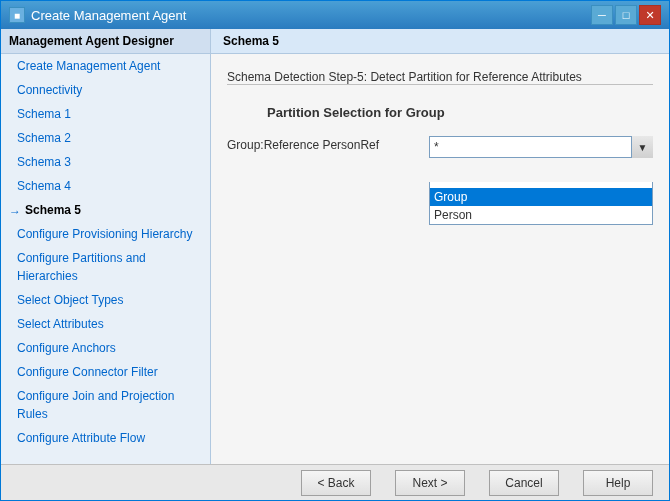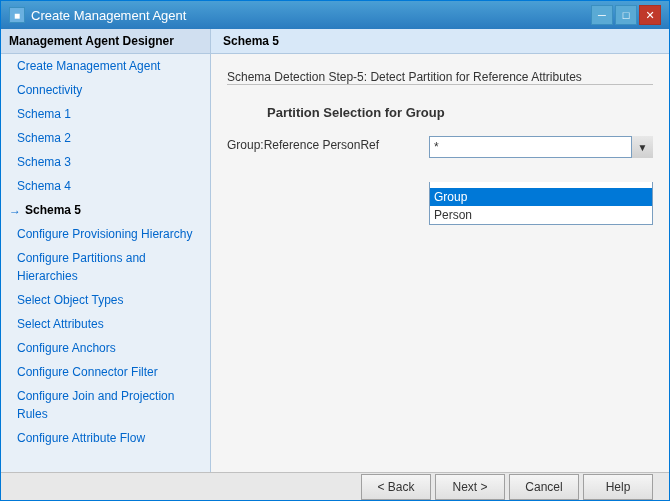--- a/index.html
+++ b/index.html
@@ -206,28 +206,28 @@
     }
     .dropdown-list-item:first-child {
       height: 6px;
       background: white;
     }
     .dropdown-list-item.selected {
       background: #0078d7;
       color: white;
     }
     .footer {
-      height: 28px;
+      height: 36px;
       background: #e8e8e8;
       border-top: 1px solid #c0c0c0;
       display: flex;
       align-items: center;
       justify-content: flex-end;
       padding: 0 16px;
-      gap: 4px;
+      gap: 24px;
     }
     .footer-btn {
       min-width: 70px;
       height: 26px;
       background: linear-gradient(to bottom, #f5f5f5, #e0e0e0);
       border: 1px solid #a0a0a0;
       font-size: 12px;
       cursor: pointer;
       padding: 0 12px;
       color: #333;

